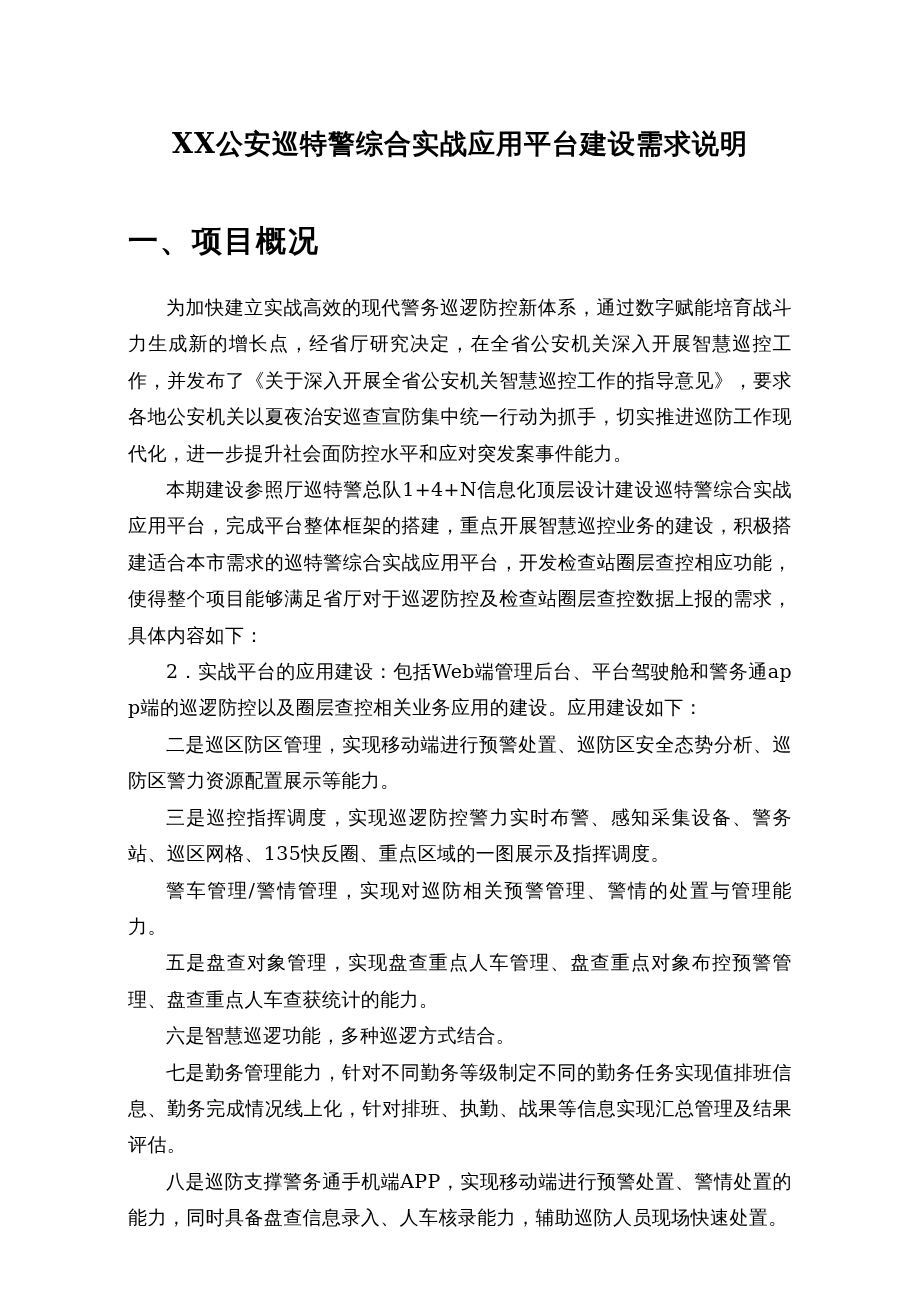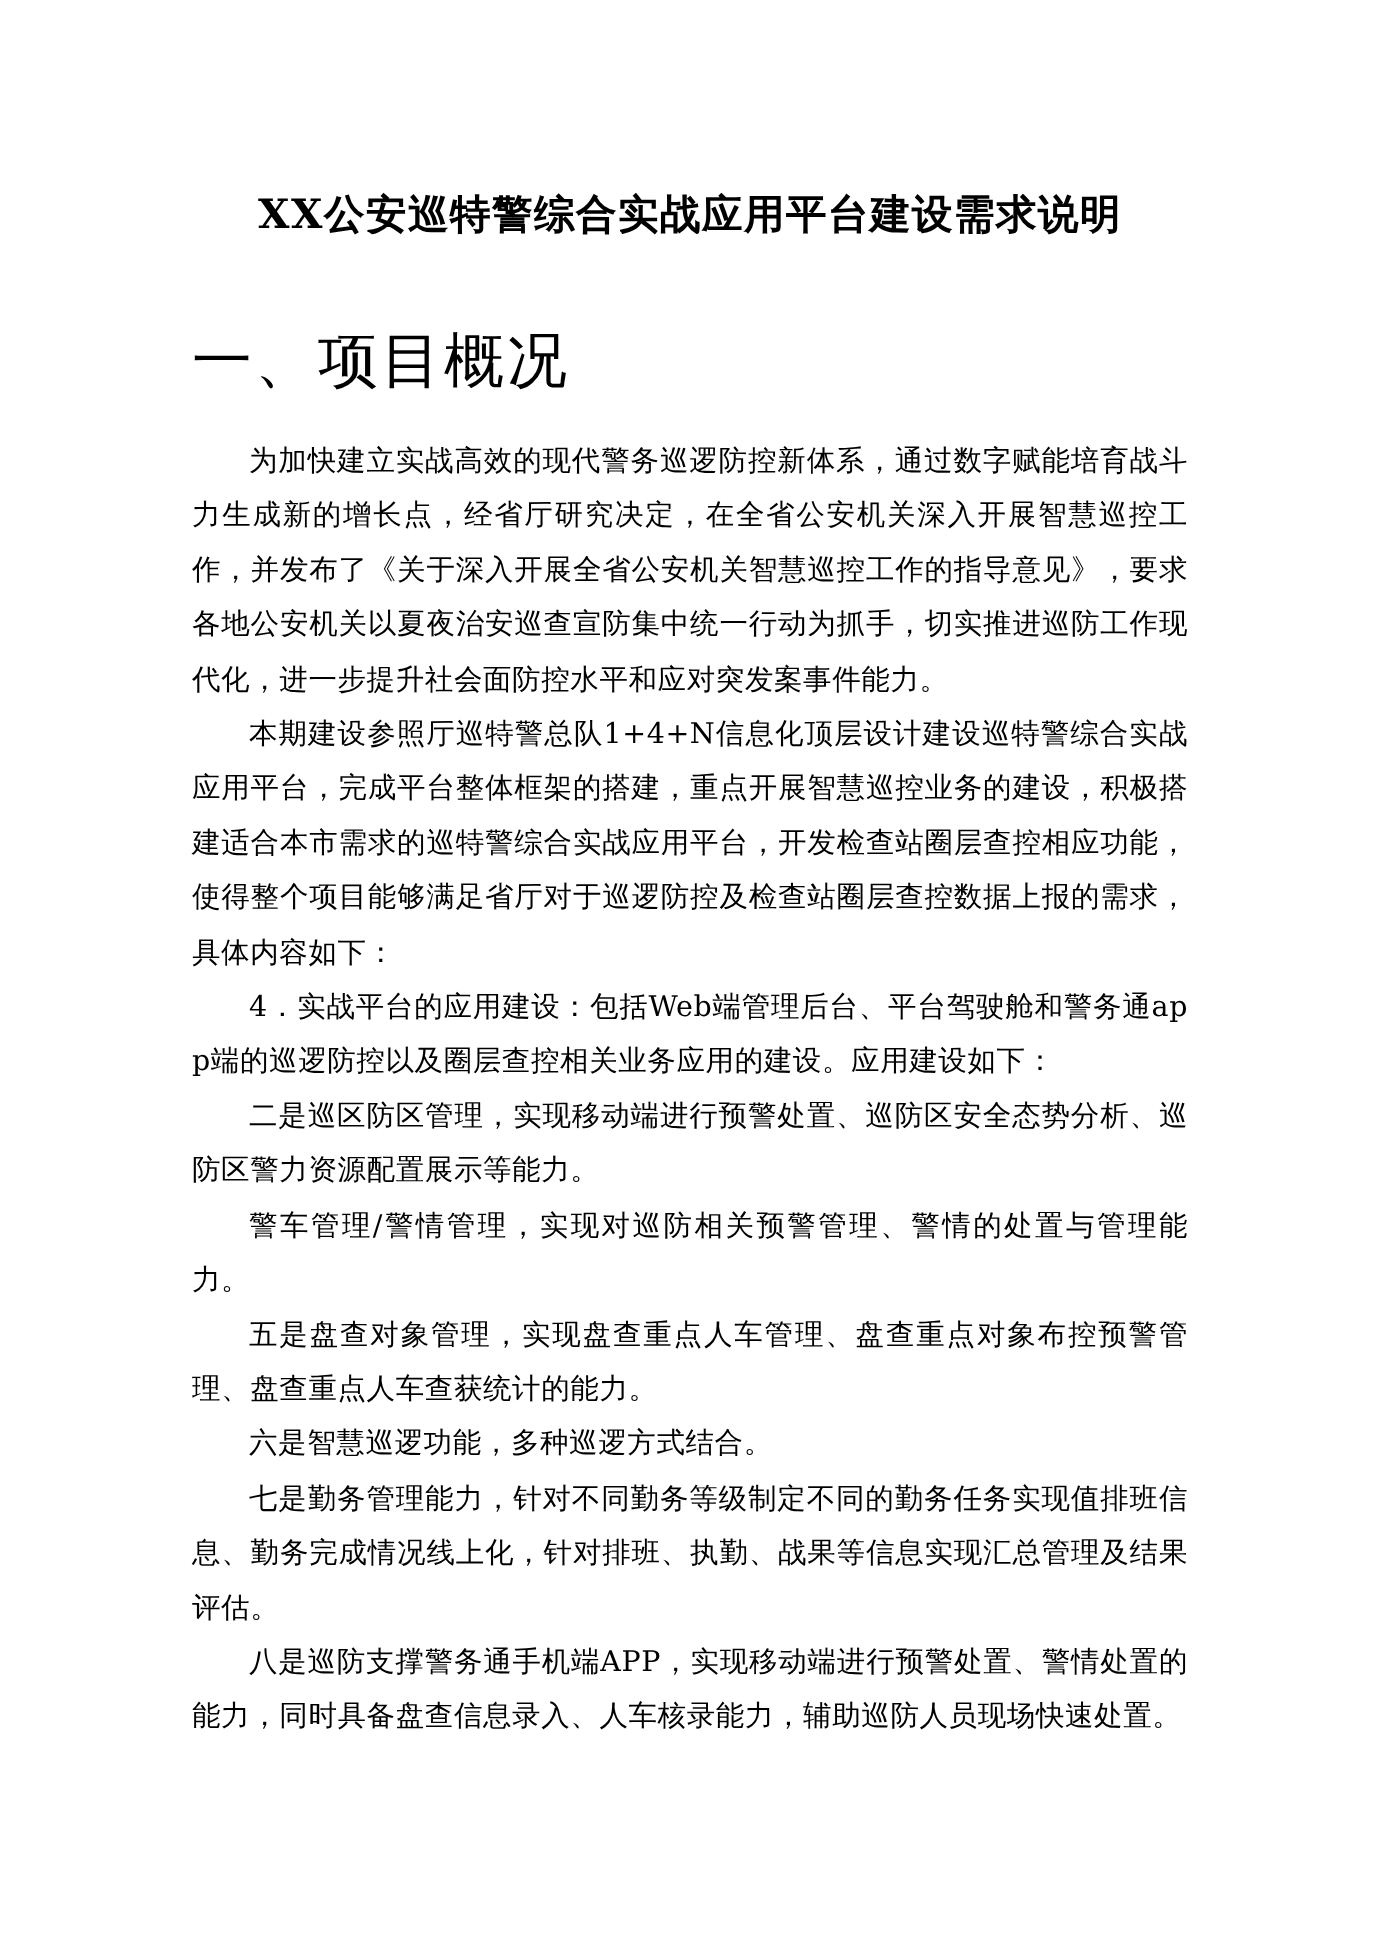--- a/index.html
+++ b/index.html
@@ -23,22 +23,22 @@
     margin: 0;
     font-size: 27px;
     font-weight: bold;
     text-align: center;
     line-height: 38px;
     letter-spacing: 1px;
     white-space: nowrap;
   }
   .section-heading {
     margin: 58px 0 28px 0;
-    font-size: 40px;
-    font-weight: normal;
+    font-size: 30px;
+    font-weight: bold;
     line-height: 40px;
     letter-spacing: 2px;
     text-align: left;
   }
   .doc-body p {
     margin: 0;
     font-size: 19px;
     line-height: 36.4px;
     text-align: justify;
     text-justify: inter-character;
@@ -49,22 +49,23 @@
 </style>
 </head>
 <body>
 
 <div class="page">
   <h1 class="doc-title">XX公安巡特警综合实战应用平台建设需求说明</h1>
   <h2 class="section-heading">一、项目概况</h2>
   <div class="doc-body">
     <p>为加快建立实战高效的现代警务巡逻防控新体系，通过数字赋能培育战斗力生成新的增长点，经省厅研究决定，在全省公安机关深入开展智慧巡控工作，并发布了《关于深入开展全省公安机关智慧巡控工作的指导意见》，要求各地公安机关以夏夜治安巡查宣防集中统一行动为抓手，切实推进巡防工作现代化，进一步提升社会面防控水平和应对突发案事件能力。</p>
     <p>本期建设参照厅巡特警总队1+4+N信息化顶层设计建设巡特警综合实战应用平台，完成平台整体框架的搭建，重点开展智慧巡控业务的建设，积极搭建适合本市需求的巡特警综合实战应用平台，开发检查站圈层查控相应功能，使得整个项目能够满足省厅对于巡逻防控及检查站圈层查控数据上报的需求，具体内容如下：</p>
-    <p>4．实战平台的应用建设：包括Web端管理后台、平台驾驶舱和警务通app端的巡逻防控以及圈层查控相关业务应用的建设。应用建设如下：</p>
+    <p>2．实战平台的应用建设：包括Web端管理后台、平台驾驶舱和警务通app端的巡逻防控以及圈层查控相关业务应用的建设。应用建设如下：</p>
     <p>二是巡区防区管理，实现移动端进行预警处置、巡防区安全态势分析、巡防区警力资源配置展示等能力。</p>
+    <p>三是巡控指挥调度，实现巡逻防控警力实时布警、感知采集设备、警务站、巡区网格、135快反圈、重点区域的一图展示及指挥调度。</p>
     <p>警车管理/警情管理，实现对巡防相关预警管理、警情的处置与管理能力。</p>
     <p>五是盘查对象管理，实现盘查重点人车管理、盘查重点对象布控预警管理、盘查重点人车查获统计的能力。</p>
     <p>六是智慧巡逻功能，多种巡逻方式结合。</p>
     <p>七是勤务管理能力，针对不同勤务等级制定不同的勤务任务实现值排班信息、勤务完成情况线上化，针对排班、执勤、战果等信息实现汇总管理及结果评估。</p>
     <p>八是巡防支撑警务通手机端APP，实现移动端进行预警处置、警情处置的能力，同时具备盘查信息录入、人车核录能力，辅助巡防人员现场快速处置。</p>
 
   </div>
 </div>
 
 </body></html>

